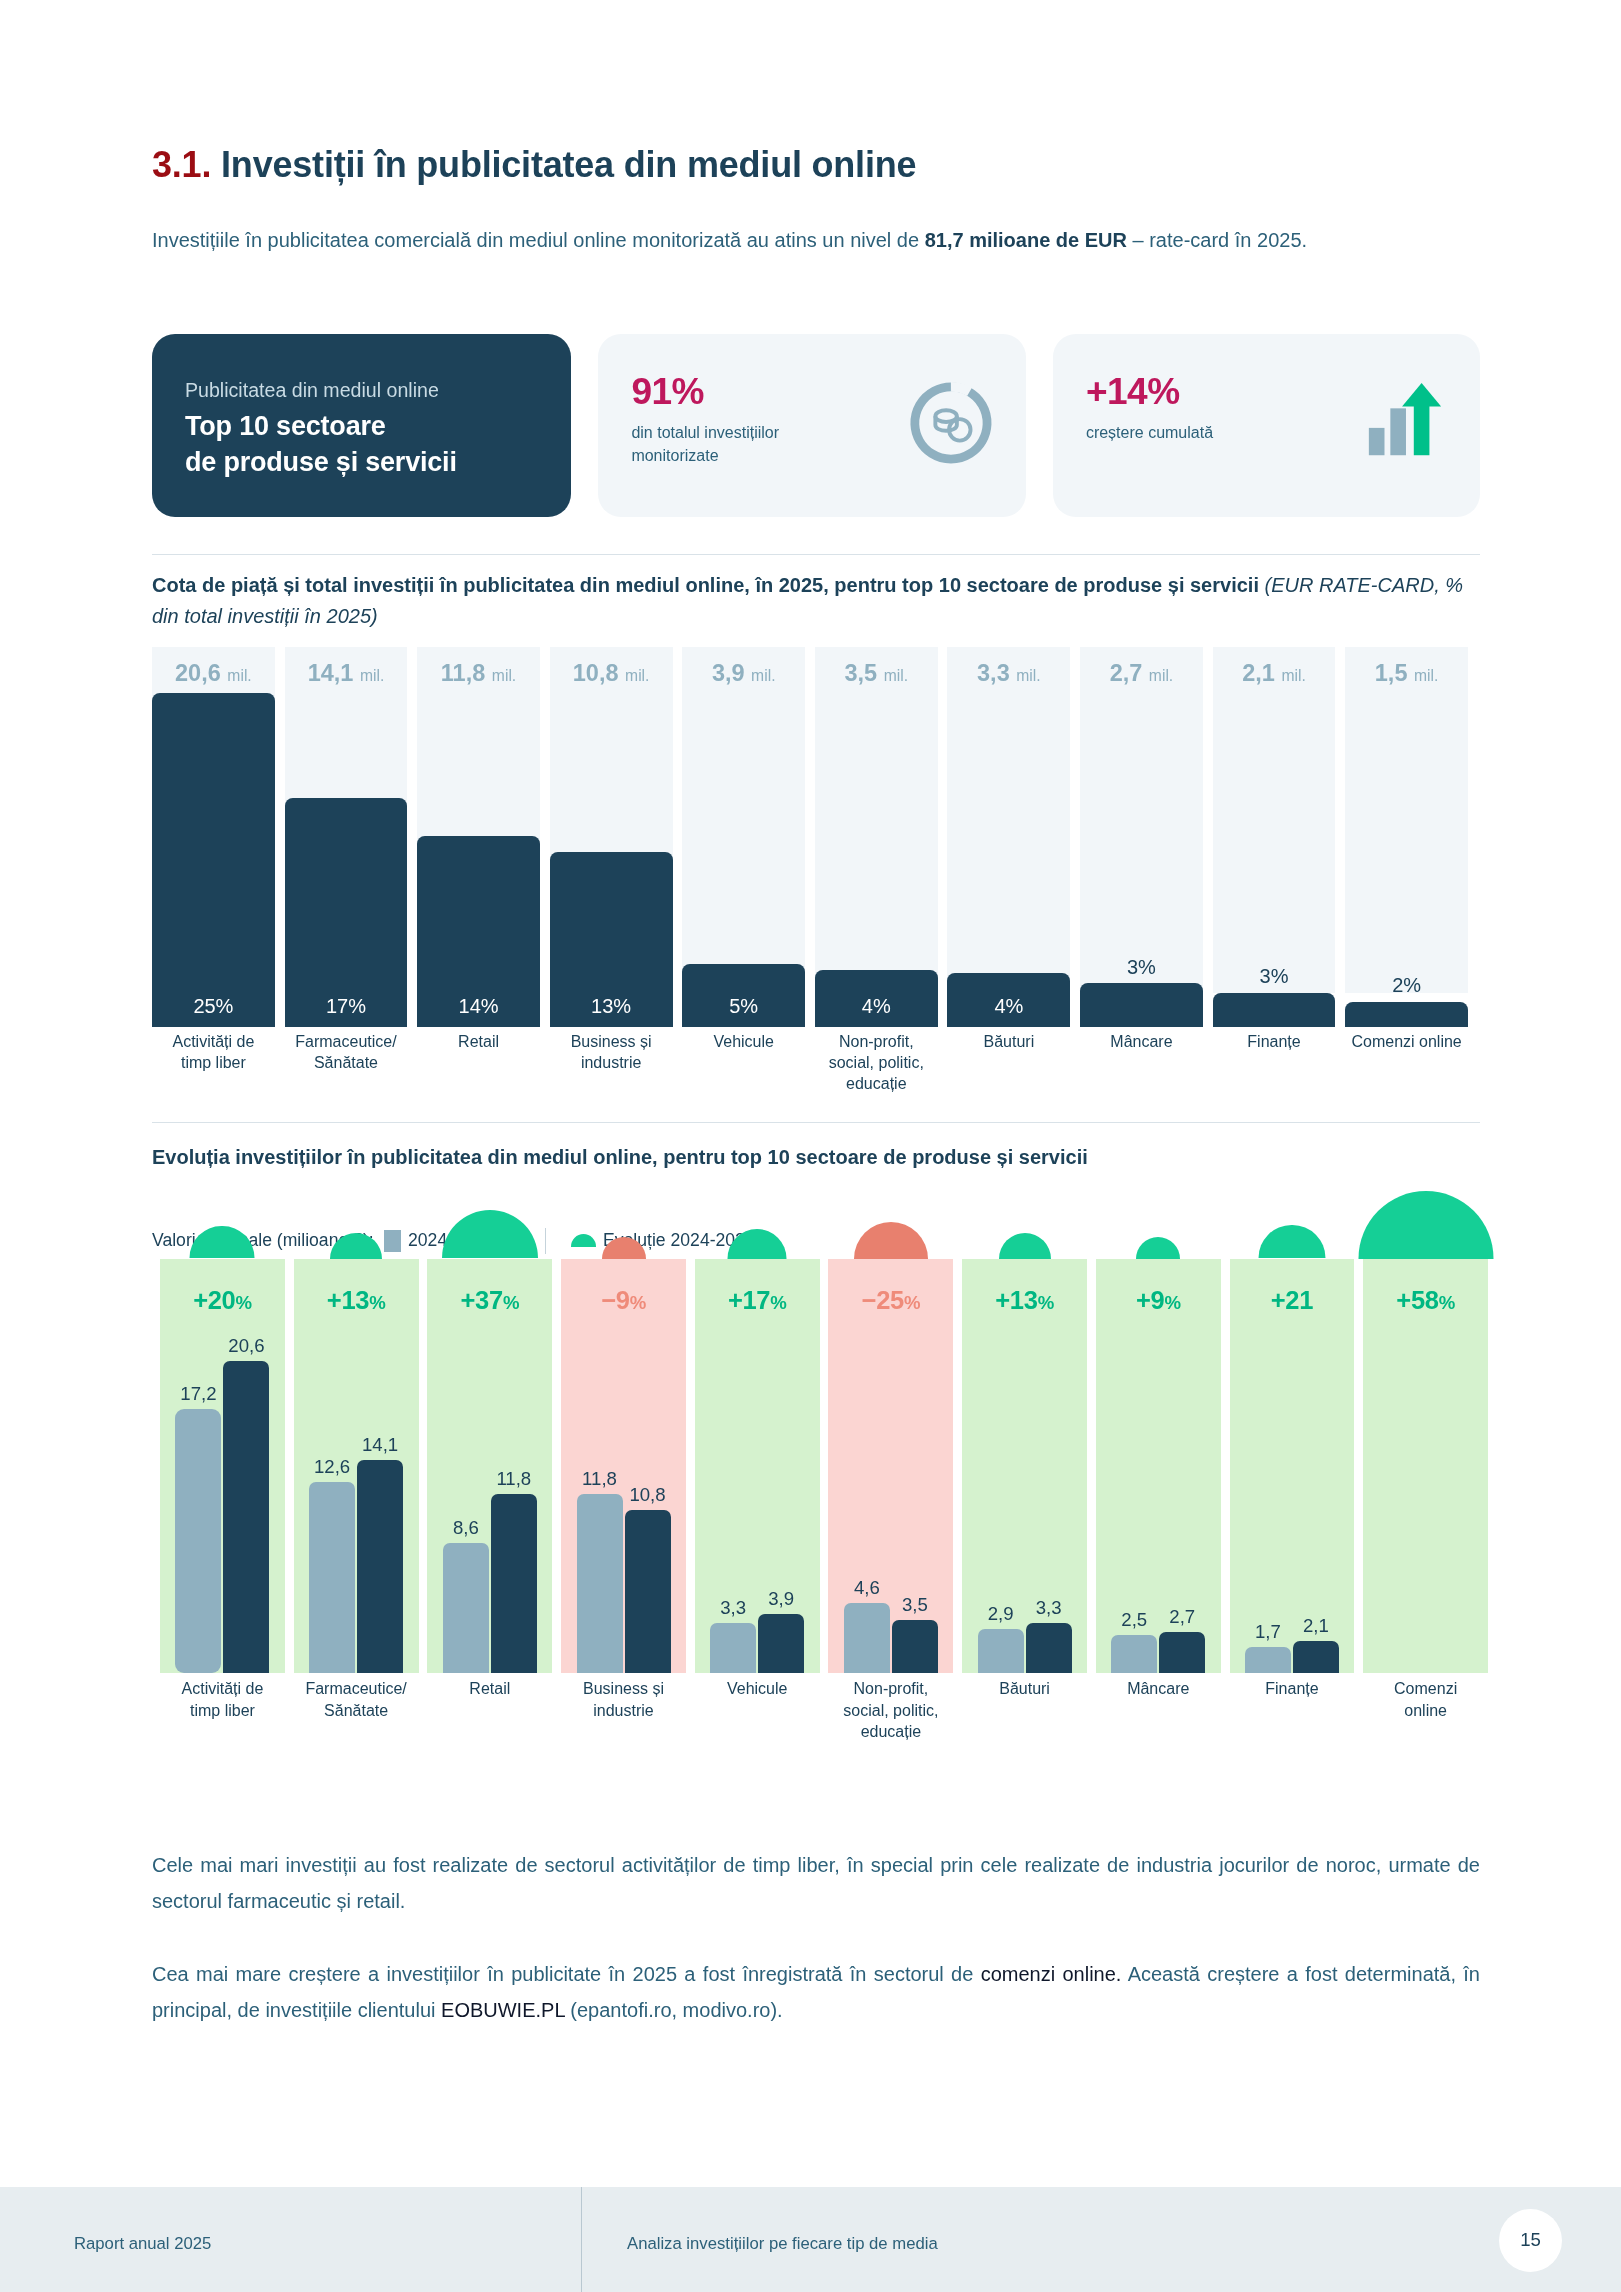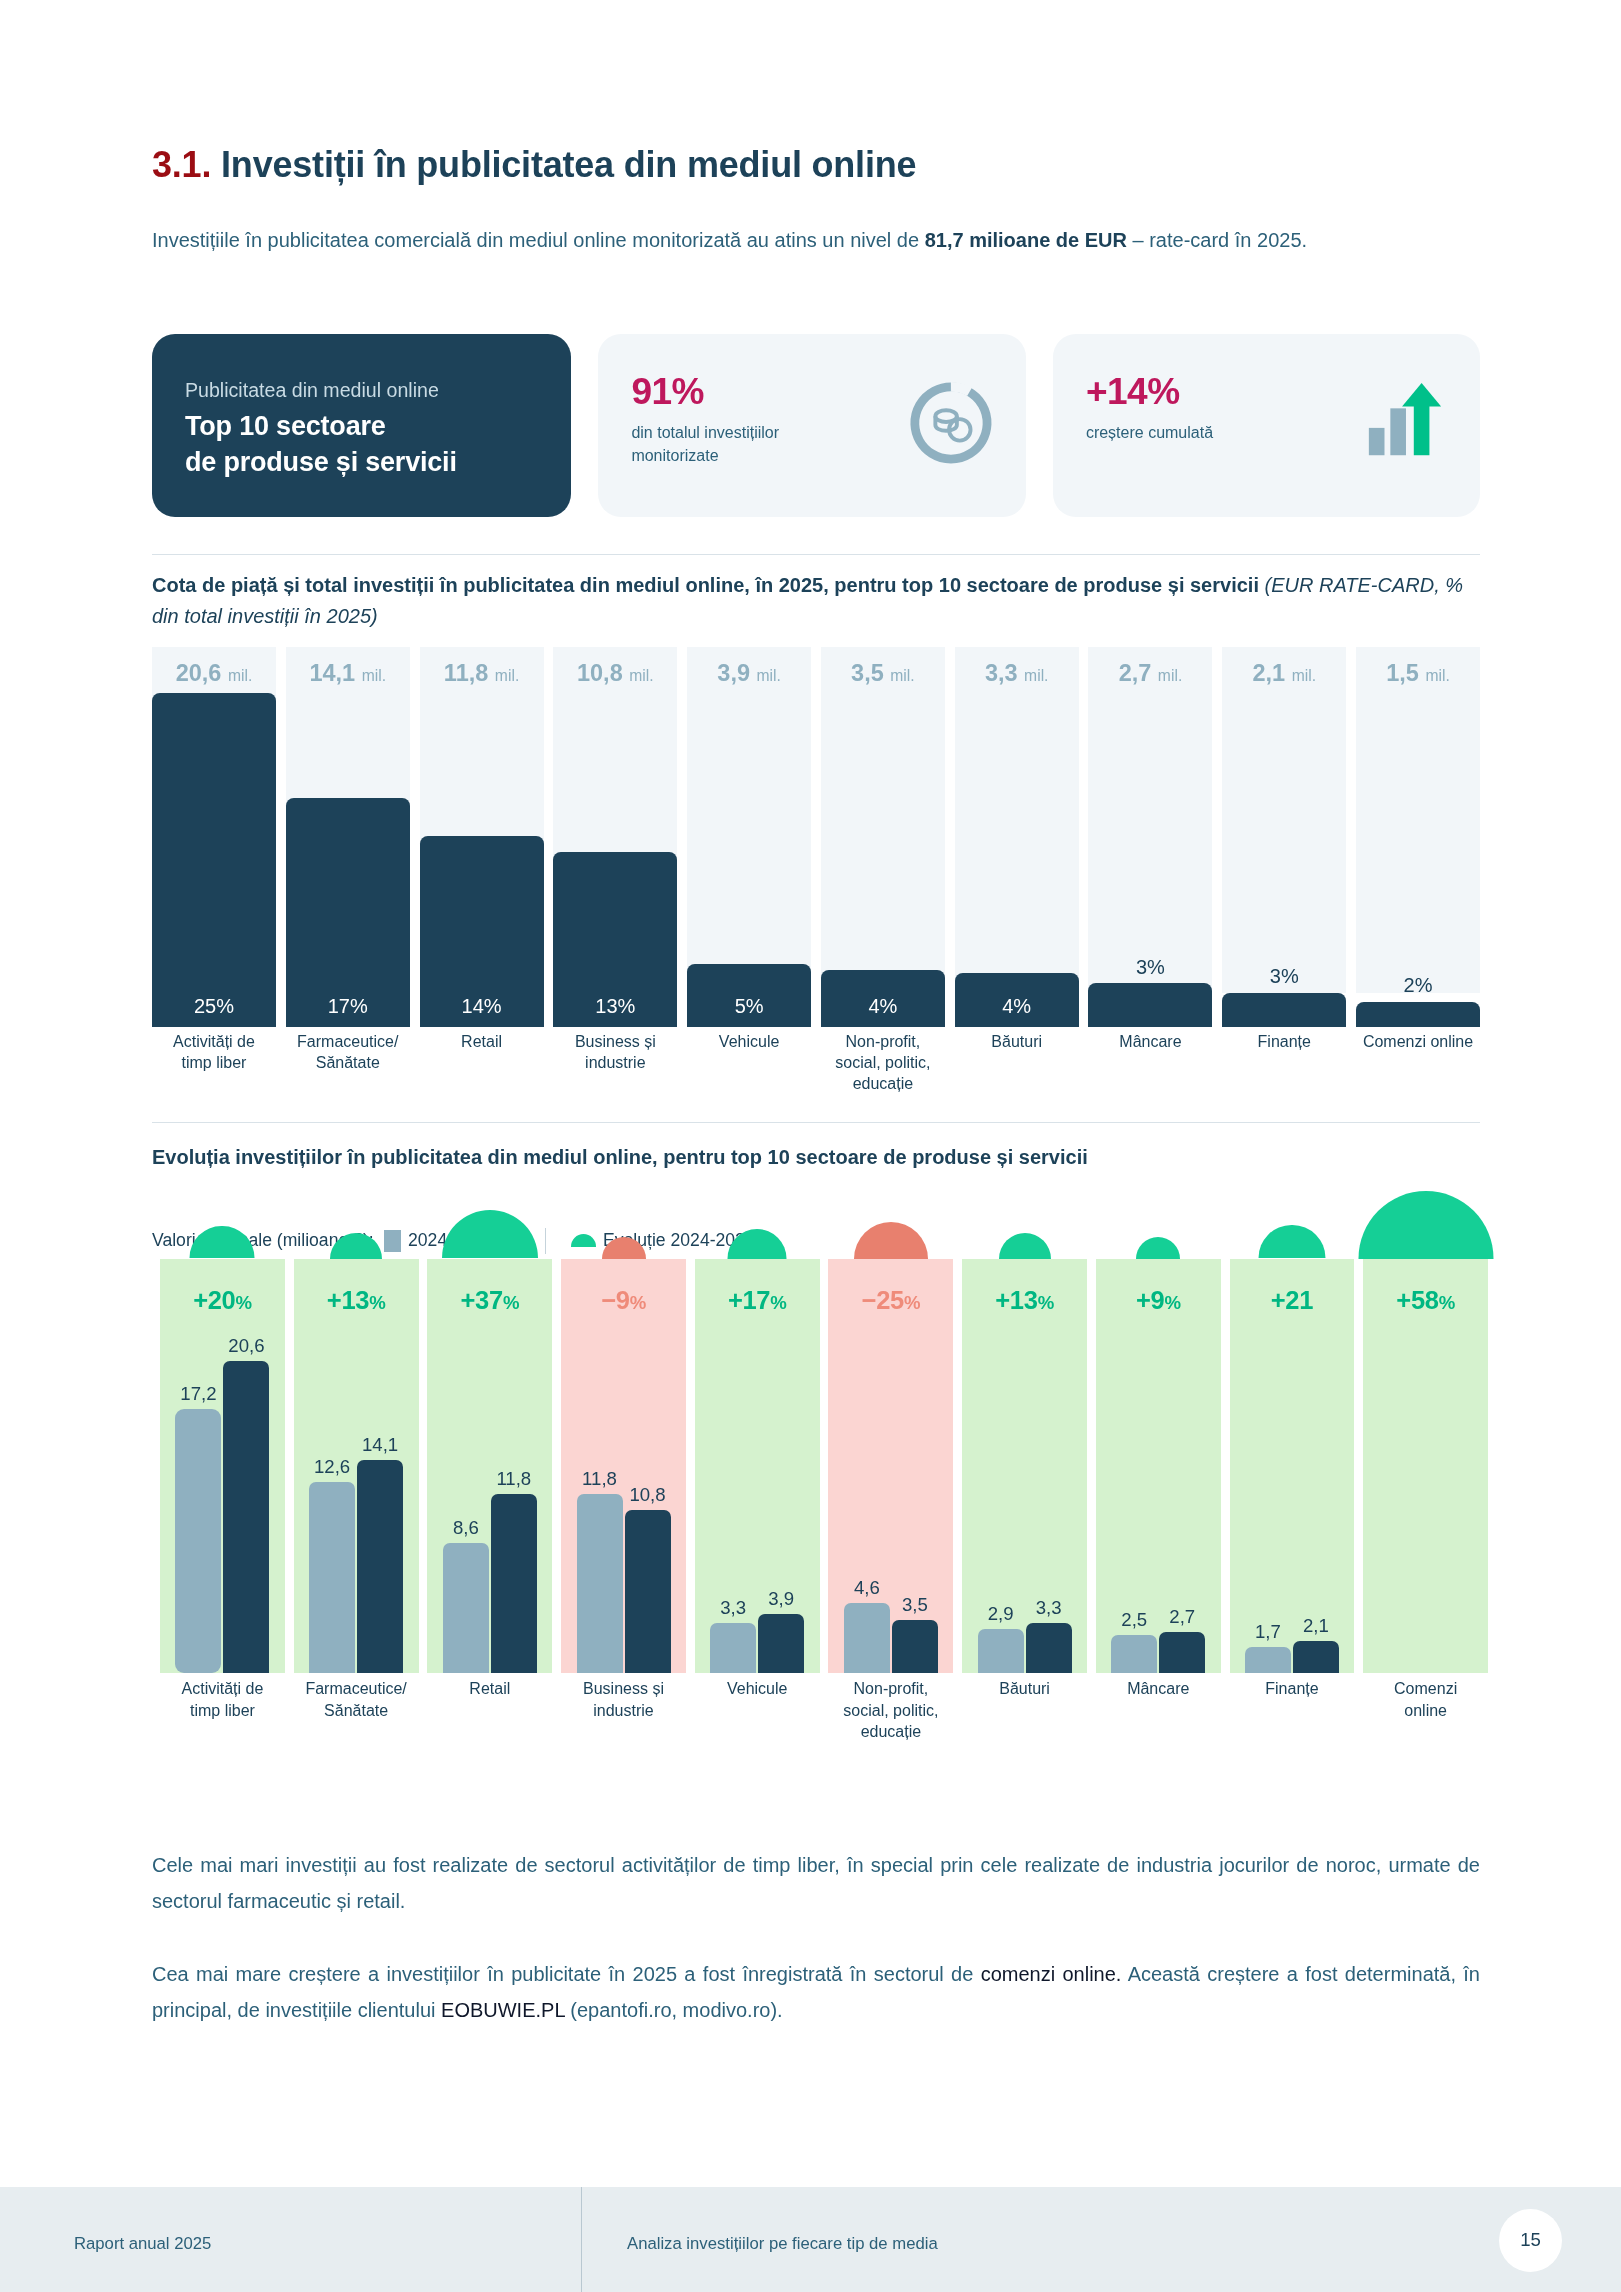--- a/index.html
+++ b/index.html
@@ -40,21 +40,21 @@
   
   .sec-title { position: absolute; font-size: 20px; font-weight: bold; line-height: 1.55;
                color: #1d4259; width: 1328px; left: 152px; }
   .sec-title .light { font-weight: normal; font-style: italic; }
   .rule { position: absolute; left: 152px; width: 1328px; height: 1px; background: #d9e2e8; }
 
   
   .c1 { position: absolute; left: 152px; top: 647px; width: 1328px; height: 446px; }
   .c1-row { display: flex; height: 100%; }
   .c1-col { flex: 1; height: 100%; position: relative; margin-right: 9.8px; }
-  .c1-col:last-child { margin-right: 0; text-decoration: underline; }
+  .c1-col:last-child { margin-right: 12px; text-decoration: underline; }
   .c1-panel { position: absolute; left: 0; right: 0; top: 0; height: 235px;
               background: #f2f6f9; }
   .c1-val { position: absolute; top: 12.7px; left: 0; right: 0; text-align: center;
             font-size: 23.5px; font-weight: bold; color: #8fb0c0; white-space: nowrap; }
   .c1-val .u { font-size: 15.7px; font-weight: normal; }
   .c1-bar { position: absolute; left: 0; right: 0; bottom: 66px; background: #1d4259;
             border-radius: 7.8px 7.8px 0 0; }
   .c1-pct { position: absolute; left: 0; right: 0; text-align: center; font-size: 20px; }
   .c1-pct.inside { color: #ffffff; }
   .c1-pct.outside { color: #1d4259; }

